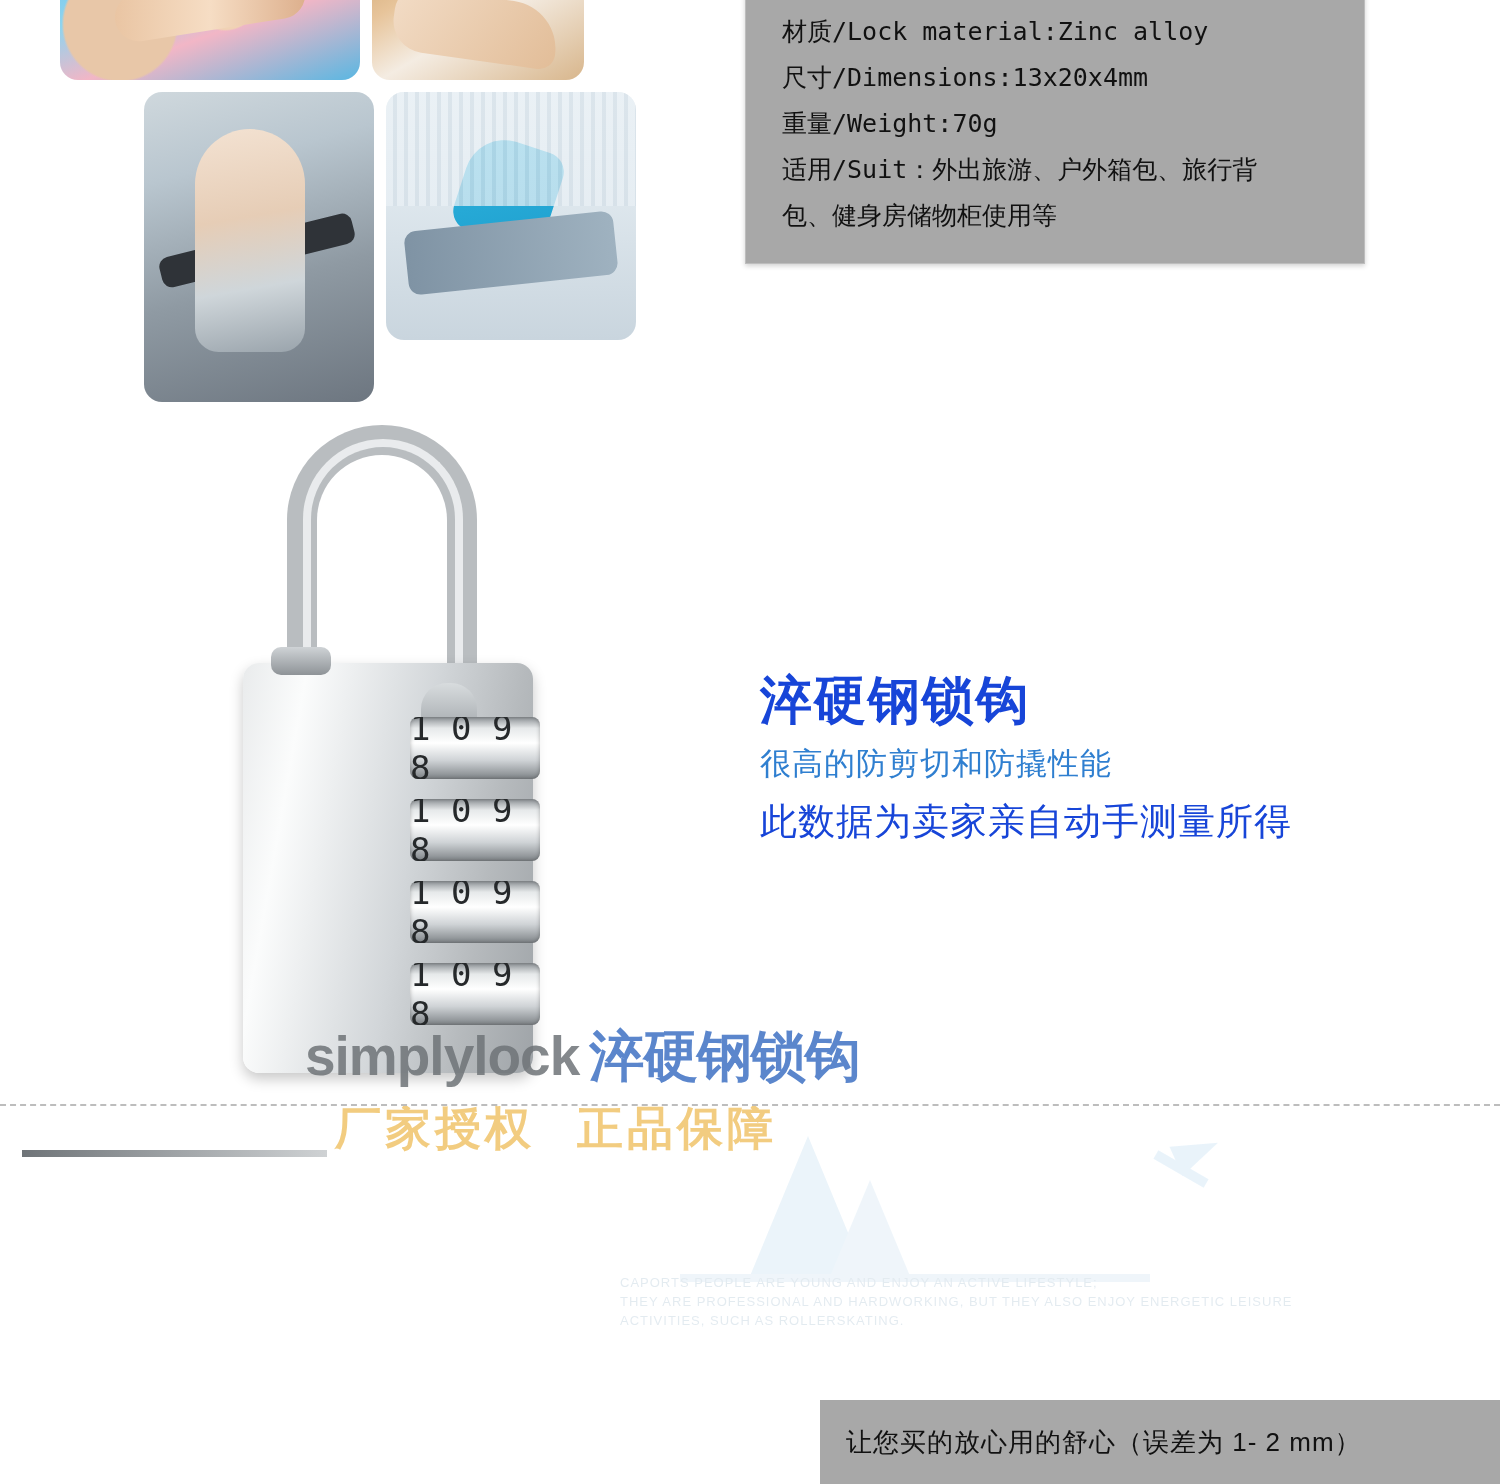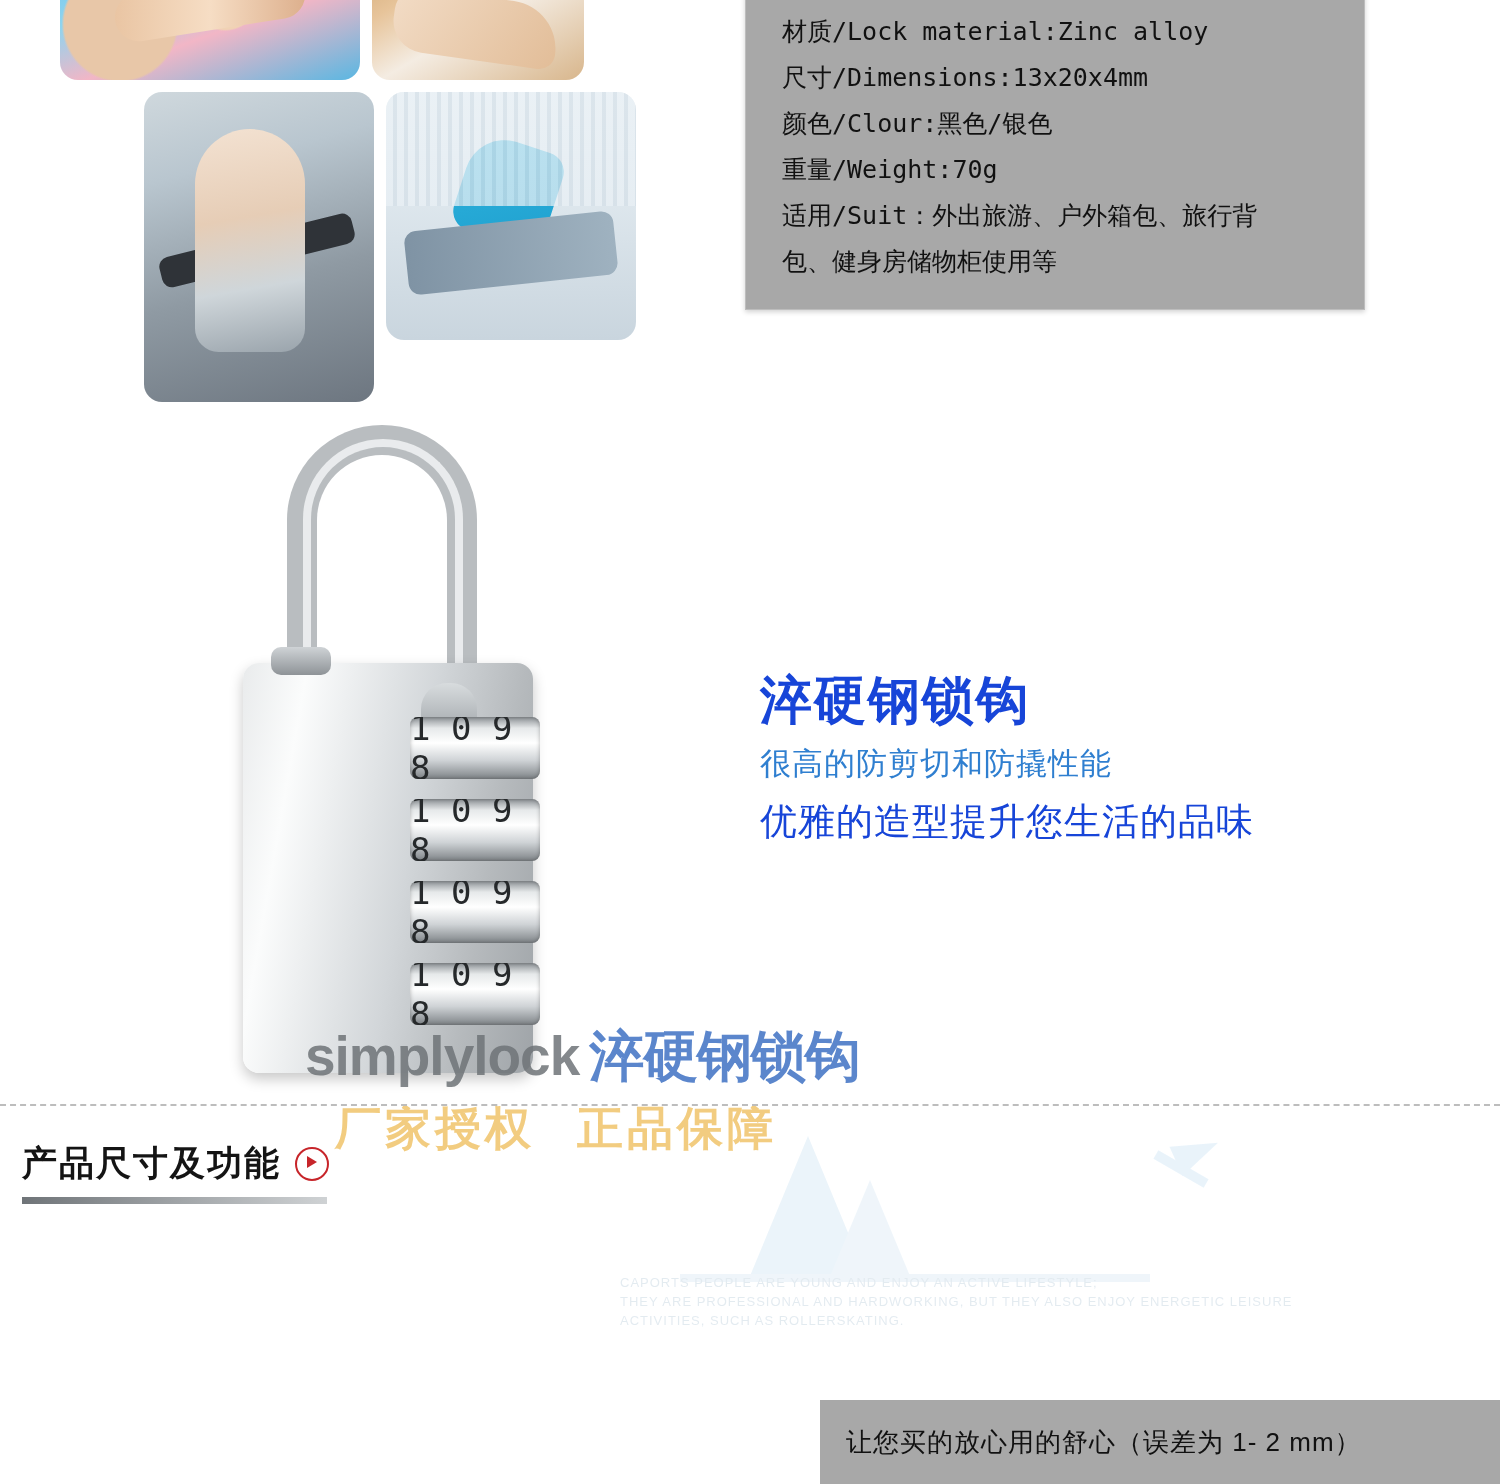--- a/index.html
+++ b/index.html
@@ -409,21 +409,20 @@
   <div class="photo photo-2"></div>
   <div class="photo photo-3"></div>
   <div class="photo photo-4">
     <div class="photo-stripes"></div>
   </div>
 </div>
 
 <div class="spec-box">
   <div class="spec-line">材质/Lock material:Zinc alloy</div>
   <div class="spec-line">尺寸/Dimensions:13x20x4mm</div>
-  <div class="spec-line">颜色/Clour:黑色/银色</div>
   <div class="spec-line">重量/Weight:70g</div>
   <div class="spec-line">适用/Suit：外出旅游、户外箱包、旅行背</div>
   <div class="spec-line">包、健身房储物柜使用等</div>
 </div>
 
 <div class="lock-wrap">
   <div class="shackle"></div>
   <div class="shackle-gloss"></div>
   <div class="body"></div>
   <div class="body-topcap"></div>
@@ -432,39 +431,35 @@
     <div class="dial">1 0 9 8</div>
     <div class="dial">1 0 9 8</div>
     <div class="dial">1 0 9 8</div>
     <div class="dial">1 0 9 8</div>
   </div>
 </div>
 
 <div class="promo">
   <div class="promo-title">淬硬钢锁钩</div>
   <div class="promo-sub">很高的防剪切和防撬性能</div>
-  <div class="promo-sub2">优雅的造型提升您生活的品味</div>
+  <div class="promo-sub2">此数据为卖家亲自动手测量所得</div>
 </div>
 
 <div class="watermark">
   <div class="wm-line1">
     <span class="wm-en">simplylock</span><span class="wm-cn">淬硬钢锁钩</span>
   </div>
   <div class="wm-line2">
     <span>厂家授权</span><span>正品保障</span>
   </div>
 </div>
 
 <div class="divider"></div>
 
 <div class="section">
-  <div class="section-title">
-    <span>产品尺寸及功能</span>
-    <span class="arrow-icon"></span>
-  </div>
   <div class="section-underline"></div>
 </div>
 
 <div class="skyline">
   <div class="tower"></div>
   <div class="tower2"></div>
   <div class="ground"></div>
   <div class="plane"></div>
   <div class="plane2"></div>
   <div class="skyline-text">

